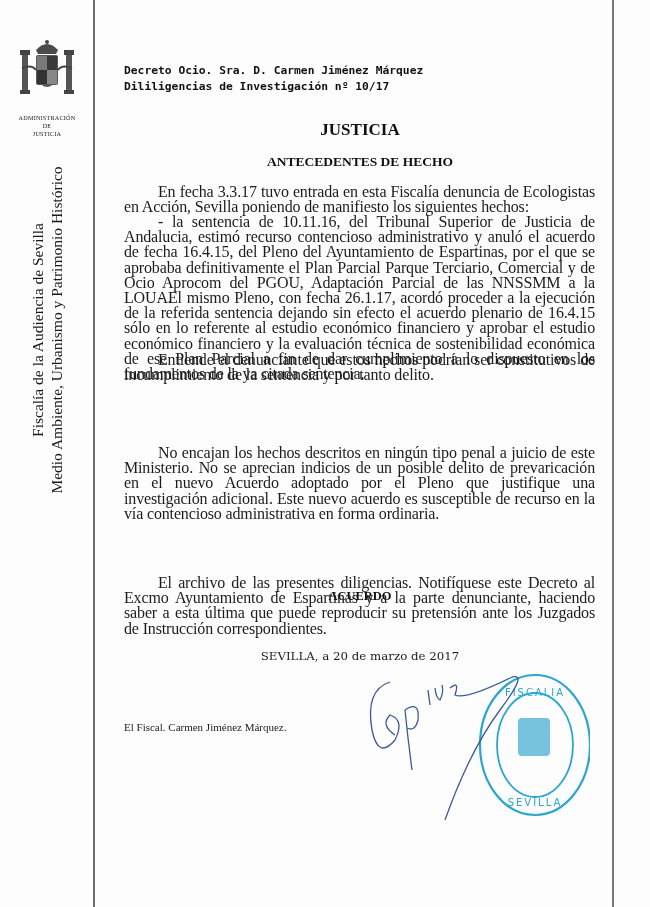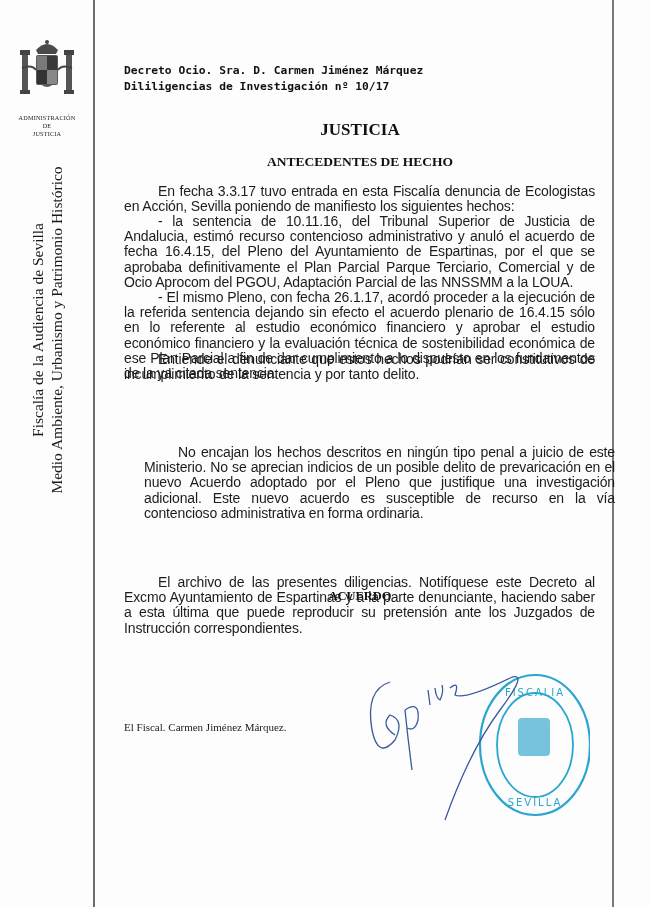--- a/index.html
+++ b/index.html
@@ -9,28 +9,28 @@
     .right-rule { position: absolute; left: 612px; top: 0; width: 2px; height: 907px; background: #7a7a7a; }
     .crest { position: absolute; left: 18px; top: 38px; width: 58px; height: 62px; }
     .crest-label { position: absolute; left: 2px; top: 114px; width: 90px; text-align: center; font-family: "Liberation Serif", serif; font-size: 6.2px; line-height: 8px; letter-spacing: 0.2px; color: #222; }
     .side-text { position: absolute; left: 47px; top: 330px; transform: translate(-50%, -50%) rotate(-90deg); white-space: nowrap; text-align: center; font-family: "Liberation Serif", serif; font-size: 15.5px; line-height: 19px; color: #1a1a1a; }
     .hdr { position: absolute; left: 124px; top: 63px; font-family: "DejaVu Sans Mono", monospace; font-weight: bold; font-size: 11.3px; line-height: 16px; color: #111; }
     .title { position: absolute; left: 120px; width: 480px; text-align: center; font-family: "Liberation Serif", serif; font-weight: bold; color: #111; }
     .t-decreto { top: 120px; font-size: 17px; }
     .t-ante { top: 154px; font-size: 13.5px; }
     .t-fund { top: 412px; font-size: 13.5px; }
     .t-acuerdo { top: 553px; font-size: 12.5px; margin-top: 36px; }
-    .para { position: absolute; left: 124px; width: 471px; font-family: Liberation Sans, sans-serif; font-size: 14px; line-height: 15.2px; text-align: justify; color: #1c1c1c; letter-spacing: -0.15px; }
+    .para { position: absolute; left: 124px; width: 471px; font-family: Liberation Serif, serif; font-size: 16px; line-height: 15.2px; text-align: justify; color: #1c1c1c; letter-spacing: -0.15px; }
     .indent { text-indent: 34px; }
     .indent2 { text-indent: 34px; }
     .p1 { top: 184px; }
     .p2 { top: 214px; }
     .p3 { top: 290px; }
     .p4 { top: 352px; }
-    .p5 { top: 445px; margin-left: 20px; }
+    .p5 { top: 445px; }
     .p6 { top: 575px; }
     .date { position: absolute; left: 120px; width: 480px; top: 649px; text-align: center; font-family: "DejaVu Serif", serif; font-size: 11.8px; color: #1c1c1c; }
     .signer { position: absolute; left: 124px; top: 721px; font-family: Liberation Serif, serif; font-size: 11px; color: #1c1c1c; }
     .sig { position: absolute; left: 360px; top: 670px; width: 230px; height: 160px; }
   </style>
 </head>
 <body>
 
 <div class="page">
   <div class="left-rule"></div>
@@ -77,20 +77,21 @@
   <div class="para p1 indent">En fecha 3.3.17 tuvo entrada en esta Fiscalía denuncia de Ecologistas en Acción, Sevilla poniendo de manifiesto los siguientes hechos:</div>
   <div class="para p2 indent2">- la sentencia de 10.11.16, del Tribunal Superior de Justicia de Andalucia, estimó recurso contencioso administrativo y anuló el acuerdo de fecha 16.4.15, del Pleno del Ayuntamiento de Espartinas, por el que se aprobaba definitivamente el Plan Parcial Parque Terciario, Comercial y de Ocio Aprocom del PGOU, Adaptación Parcial de las NNSSMM a la LOUA.</div>
   <div class="para p3 indent2">- El mismo Pleno, con fecha 26.1.17, acordó proceder a la ejecución de la referida sentencia dejando sin efecto el acuerdo plenario de 16.4.15 sólo en lo referente al estudio económico financiero y aprobar el estudio económico financiero y la evaluación técnica de sostenibilidad económica de ese Plan Parcial a fin de dar cumplimiento a lo dispuesto en los fundamentos de la ya citada sentencia.</div>
   <div class="para p4 indent">Entiende el denunciante que estos hechos podrían ser constitutivos de incumplimiento de la sentencia y por tanto delito.</div>
 
   <div class="para p5 indent">No encajan los hechos descritos en ningún tipo penal a juicio de este Ministerio. No se aprecian indicios de un posible delito de prevaricación en el nuevo Acuerdo adoptado por el Pleno que justifique una investigación adicional. Este nuevo acuerdo es susceptible de recurso en la vía contencioso administrativa en forma ordinaria.</div>
 
   <div class="title t-acuerdo">ACUERDO</div>
   <div class="para p6 indent">El archivo de las presentes diligencias. Notifíquese este Decreto al Excmo Ayuntamiento de Espartinas y a la parte denunciante, haciendo saber a esta última que puede reproducir su pretensión ante los Juzgados de Instrucción correspondientes.</div>
 
+  <div class="date">SEVILLA, a 20 de marzo de 2017</div>
   <div class="signer">El Fiscal. Carmen Jiménez Márquez.</div>
 
   <svg class="sig" viewBox="0 0 230 160">
     <g>
       <ellipse cx="175" cy="75" rx="55" ry="70" fill="none" stroke="#2aa6cf" stroke-width="2.2"></ellipse>
       <ellipse cx="175" cy="75" rx="38" ry="52" fill="none" stroke="#2aa6cf" stroke-width="1.8"></ellipse>
       <rect x="158" y="48" width="32" height="38" rx="4" fill="#5fb8d8" opacity="0.85"></rect>
       <text x="175" y="26" text-anchor="middle" font-family="DejaVu Sans, sans-serif" font-size="10" fill="#2aa6cf" letter-spacing="2">FISCALIA</text>
       <text x="175" y="136" text-anchor="middle" font-family="DejaVu Sans, sans-serif" font-size="10" fill="#2aa6cf" letter-spacing="2">SEVILLA</text>
     </g>

